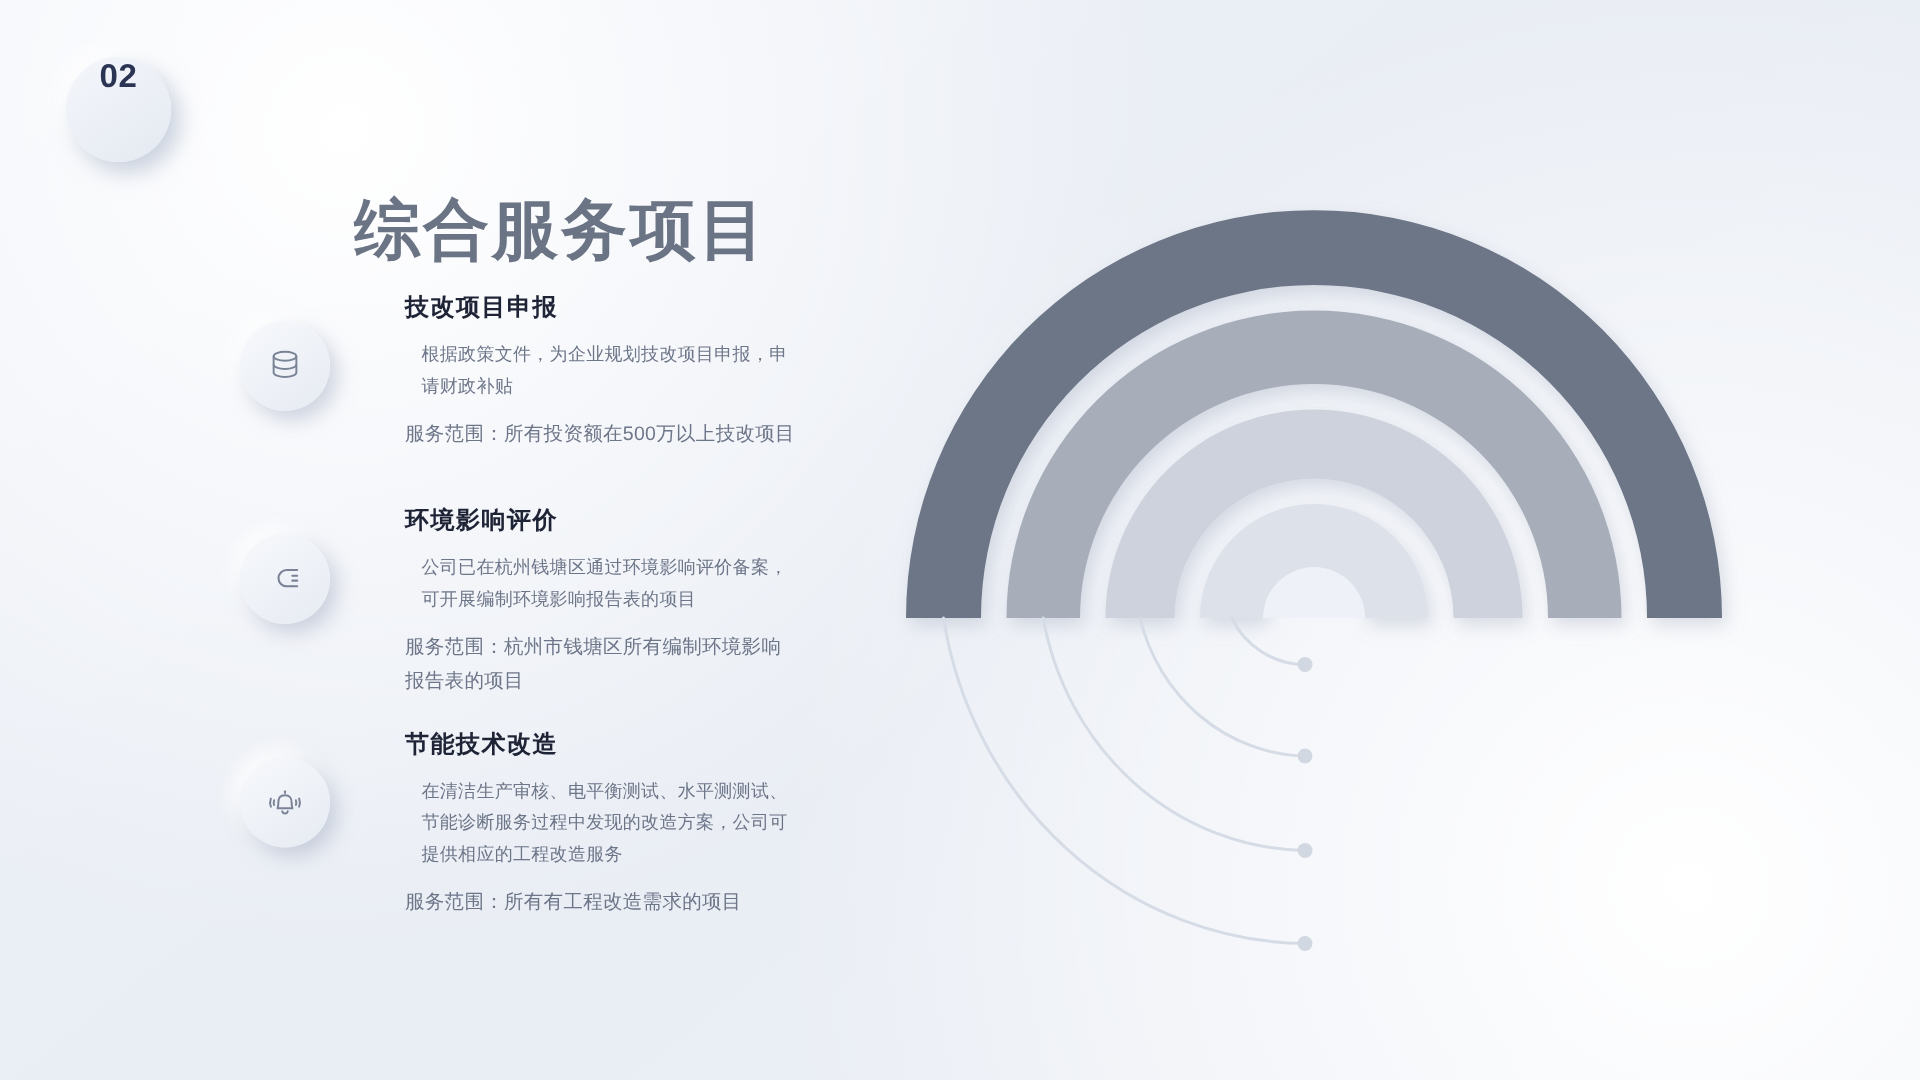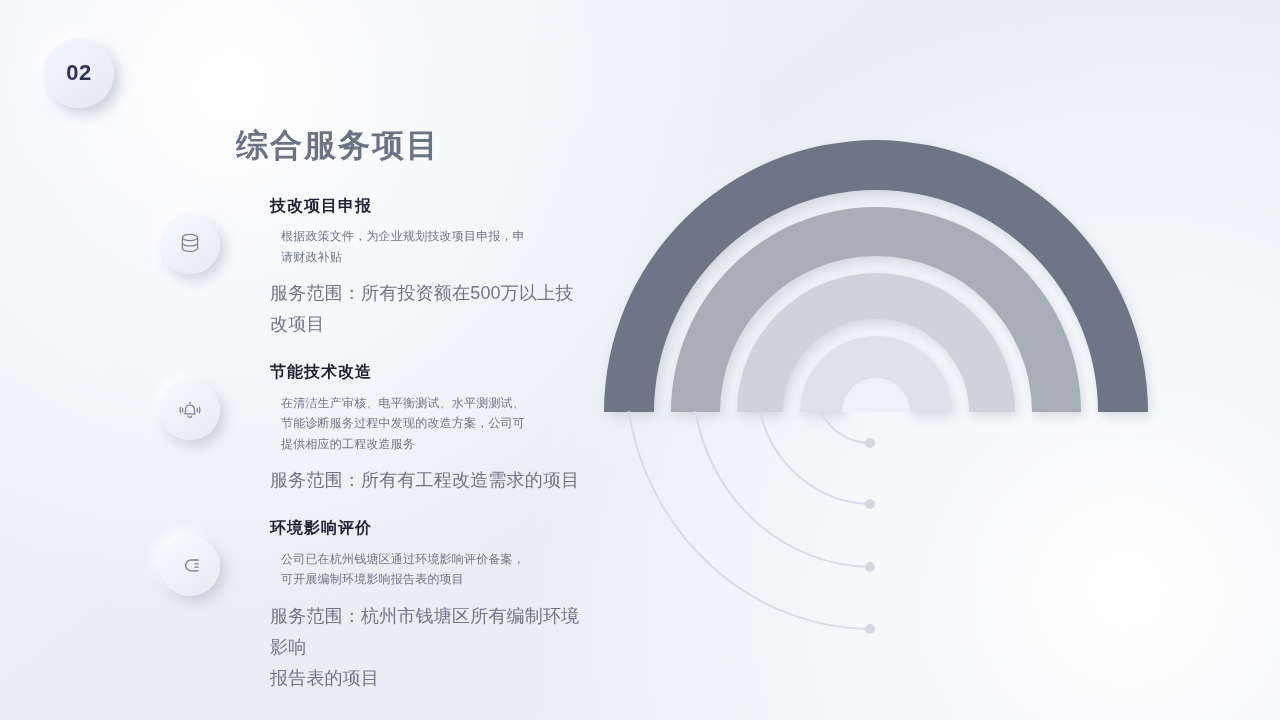--- a/index.html
+++ b/index.html
@@ -15,33 +15,33 @@
       radial-gradient(circle at 88% 82%, #ffffff 0%, rgba(255,255,255,0) 48%),
       linear-gradient(142deg,#eef1f8 0%,#e9edf4 48%,#eceff6 100%);
     overflow:hidden;
   }
 
   
   .num-badge{
     position:absolute;left:44px;top:38px;width:70px;height:70px;border-radius:50%;
     background:linear-gradient(145deg,#f4f6fb,#e4e9f1);
     box-shadow:6px 7px 14px rgba(163,174,196,0.55), -6px -6px 14px rgba(255,255,255,0.95);
-    display:flex;align-items:center;justify-content:center;
+    display:flex;align-items:flex-start;justify-content:center;
   }
   .num-badge span{
     font-size:22px;font-weight:bold;color:#2b3553;letter-spacing:.5px;
   }
   .header-title{
     position:absolute;left:153px;top:52px;
     font-size:31px;color:#2f3c63;letter-spacing:1px;font-weight:400;
     white-space:nowrap;
   }
   .section-title{
     position:absolute;left:236px;top:124px;
-    font-size:32px;font-weight:bold;color:#6b7485;letter-spacing:2px;
+    font-size:44px;font-weight:bold;color:#6b7485;letter-spacing:2px;
     white-space:nowrap;
   }
 
   
   .features{position:absolute;left:160px;top:196px;width:430px;}
   .feature{position:relative;min-height:120px;}
   .feature + .feature{margin-top:22px;}
   .feat-icon{
     position:absolute;left:0;top:18px;width:60px;height:60px;border-radius:50%;
     background:linear-gradient(145deg,#f7f9fc,#e6eaf2);
@@ -52,21 +52,21 @@
   .feat-body{margin-left:110px;}
   .feat-title{
     font-size:16px;font-weight:bold;color:#1e2436;letter-spacing:1px;
     margin:0 0 9px 0;line-height:1.2;
   }
   .feat-line{
     font-size:12px;color:#6d7689;line-height:1.72;letter-spacing:.2px;
     white-space:pre-wrap;margin:11px;
   }
   .feat-scope{
-    font-size:18px;color:#6d7689;line-height:1.72;letter-spacing:.2px;
+    font-size:13px;color:#6d7689;line-height:1.72;letter-spacing:.2px;
     white-space:pre-wrap;margin:0;
   }
 
   
   .arc-wrap{position:absolute;left:560px;top:100px;width:700px;height:580px;}
   .arc-wrap svg{display:block;}
 
   .legend{position:absolute;left:886px;top:0;}
 </style>
 </head>
@@ -92,51 +92,51 @@
       <div class="feat-body">
         <div class="feat-title">技改项目申报</div>
         <p class="feat-line">根据政策文件，为企业规划技改项目申报，申
 请财政补贴</p>
         <p class="feat-scope">服务范围：所有投资额在500万以上技改项目</p>
       </div>
     </div>
 
     <div class="feature">
       <div class="feat-icon">
+        <svg width="26" height="26" viewBox="0 0 24 24" fill="none" stroke="#7a8396" stroke-width="1.3" stroke-linecap="round">
+          <path d="M16.5 6.5H13a5 5 0 0 0 0 10h3.5"></path>
+          <path d="M16.5 6.5h3M16.5 10h3"></path>
+          <path d="M16.5 13h3M16.5 16.5h3"></path>
+        </svg>
+      </div>
+      <div class="feat-body">
+        <div class="feat-title">环境影响评价</div>
+        <p class="feat-line">公司已在杭州钱塘区通过环境影响评价备案，
+可开展编制环境影响报告表的项目</p>
+        <p class="feat-scope">服务范围：杭州市钱塘区所有编制环境影响
+报告表的项目</p>
+      </div>
+    </div>
+
+    <div class="feature">
+      <div class="feat-icon">
         <svg width="26" height="26" viewBox="0 0 24 24" fill="none" stroke="#7a8396" stroke-width="1.2" stroke-linecap="round">
           <path d="M7.5 15.5c0-1 .4-1.3.4-3.1 0-2.4.3-4.9 4.1-4.9s4.1 2.5 4.1 4.9c0 1.8.4 2.1.4 3.1H7.5z"></path>
           <path d="M12 6.2V5"></path>
           <path d="M10.3 17.4c.2.9 1 1.4 1.7 1.4s1.5-.5 1.7-1.4"></path>
           <path d="M5.3 10.6c-.3.9-.3 1.9 0 2.9M3.3 9.6c-.6 1.6-.6 3.5 0 5"></path>
           <path d="M18.7 10.6c.3.9.3 1.9 0 2.9M20.7 9.6c.6 1.6.6 3.5 0 5"></path>
         </svg>
       </div>
       <div class="feat-body">
         <div class="feat-title">节能技术改造</div>
         <p class="feat-line">在清洁生产审核、电平衡测试、水平测测试、
 节能诊断服务过程中发现的改造方案，公司可
 提供相应的工程改造服务</p>
         <p class="feat-scope">服务范围：所有有工程改造需求的项目</p>
-      </div>
-    </div>
-
-    <div class="feature">
-      <div class="feat-icon">
-        <svg width="26" height="26" viewBox="0 0 24 24" fill="none" stroke="#7a8396" stroke-width="1.3" stroke-linecap="round">
-          <path d="M16.5 6.5H13a5 5 0 0 0 0 10h3.5"></path>
-          <path d="M16.5 6.5h3M16.5 10h3"></path>
-          <path d="M16.5 13h3M16.5 16.5h3"></path>
-        </svg>
-      </div>
-      <div class="feat-body">
-        <div class="feat-title">环境影响评价</div>
-        <p class="feat-line">公司已在杭州钱塘区通过环境影响评价备案，
-可开展编制环境影响报告表的项目</p>
-        <p class="feat-scope">服务范围：杭州市钱塘区所有编制环境影响
-报告表的项目</p>
       </div>
     </div>
 
   </div>
 
   <div class="arc-wrap">
     <svg id="arc-svg" width="700" height="580" viewBox="0 0 700 580">
         <defs>
           <filter id="softsh" x="-30%" y="-30%" width="160%" height="160%">
             <feDropShadow dx="3" dy="5" stdDeviation="6" flood-color="#9aa4b8" flood-opacity="0.35"></feDropShadow>

